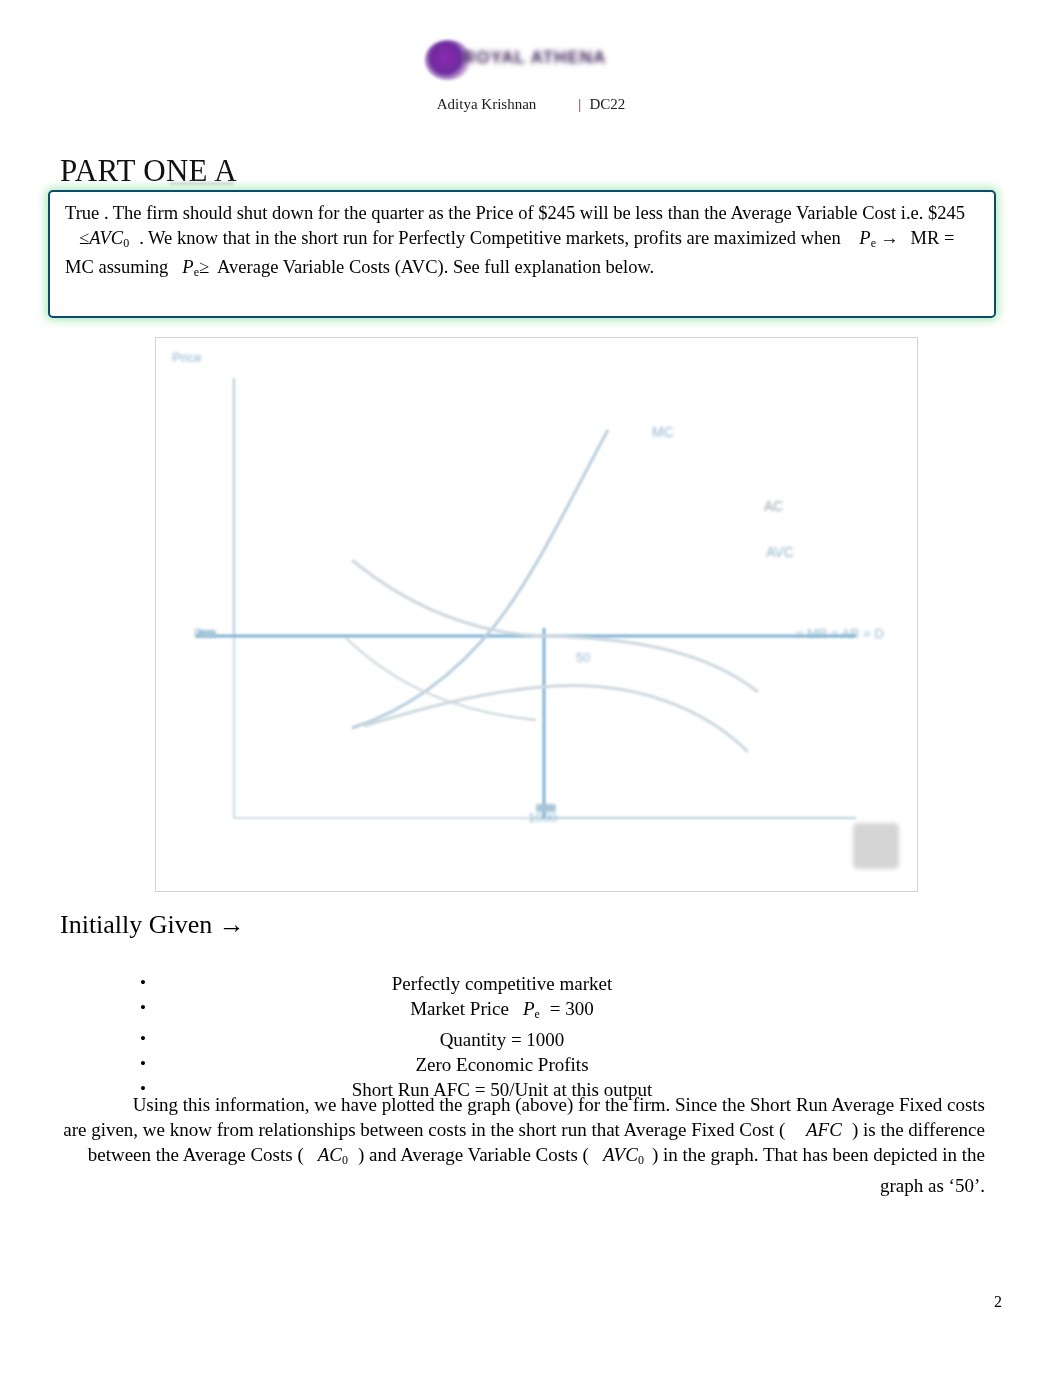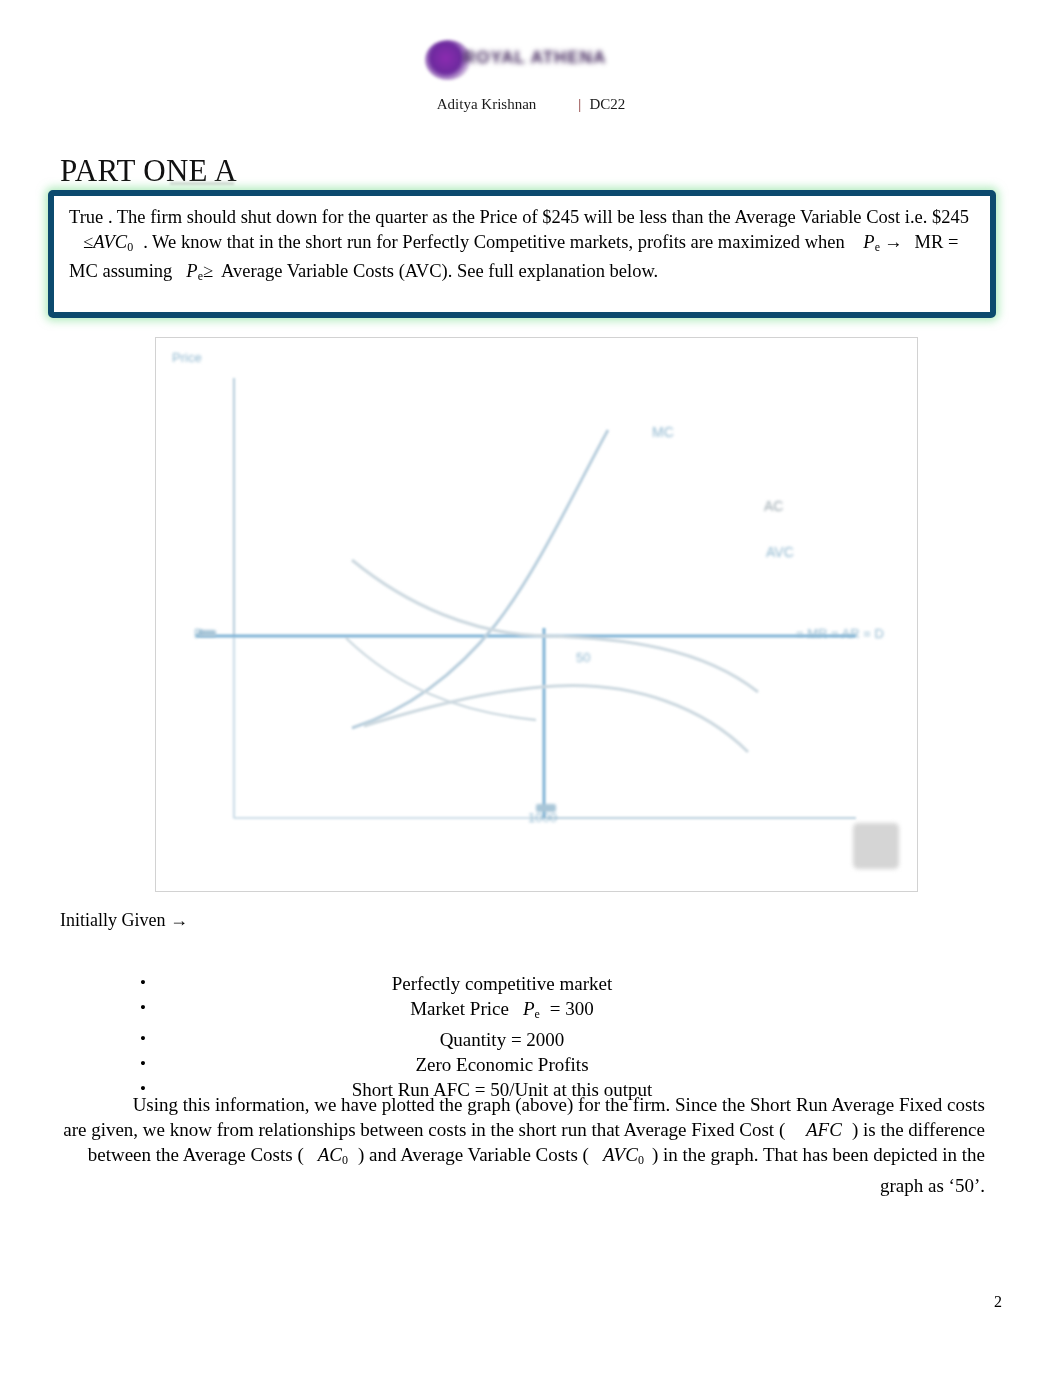--- a/index.html
+++ b/index.html
@@ -81,21 +81,21 @@
     filter: blur(1px);
   }
 
   
   .answer-box {
     position: absolute;
     left: 48px;
     top: 190px;
     width: 948px;
     height: 128px;
-    border: 6px solid #0c4a6e;
+    border: 2px solid #0c4a6e;
     border-radius: 5px;
     box-shadow: 0 0 9px 3px rgba(120, 220, 140, 0.55);
     background: #ffffff;
     box-sizing: border-box;
   }
   .answer-text {
     position: absolute;
     left: 15px;
     top: 9px;
     width: 910px;
@@ -137,21 +137,21 @@
     border-radius: 5px;
     background: #d5d5d5;
     filter: blur(2px);
   }
 
   
   .given-label {
     position: absolute;
     left: 60px;
     top: 910px;
-    font-size: 18px;
+    font-size: 26px;
   }
   .bullets {
     position: absolute;
     left: 96px;
     top: 952px;
     width: 700px;
     font-size: 19px;
     line-height: 25px;
   }
   .bullets li {
@@ -258,21 +258,21 @@
   <div class="lbl" style="left:420px; top:312px; font-size:13px;">50</div>
   <div class="lbl" style="left:372px; top:472px; font-size:13px;">1000</div>
   <div class="watermark"></div>
 </div>
 
 <div class="given-label">Initially Given →</div>
 
 <ul class="bullets">
   <li><span>Perfectly competitive market</span></li>
   <li><span>Market Price</span><span class="spaced" style="width:14px"></span><span class="mi">P</span><span class="sub">e</span><span class="spaced" style="width:10px"></span><span>= 300</span></li>
-  <li><span>Quantity = 2000</span></li>
+  <li><span>Quantity = 1000</span></li>
   <li><span>Zero Economic Profits</span></li>
   <li><span>Short Run AFC = 50/Unit at this output</span></li>
 </ul>
 
 <div class="para">
   <span class="indent"></span><span>Using this information, we have plotted the graph (above) for the firm. Since the Short Run Average</span>
   <span>Fixed costs are given, we know from relationships between costs in the short run that Average Fixed Cost (</span>
   <span class="spaced" style="width:16px"></span><span class="mi">AFC</span><span class="spaced" style="width:10px"></span><span>) is the difference between the Average Costs (</span><span class="spaced" style="width:14px"></span><span class="mi">AC</span><span class="sub">0</span><span class="spaced" style="width:10px"></span><span>) and Average Variable Costs (</span><span class="spaced" style="width:14px"></span><span class="mi">AVC</span><span class="sub">0</span><span class="spaced" style="width:8px"></span><span>) in the</span>
   <span>graph. That has been depicted in the graph as ‘50’.</span>
 </div>

